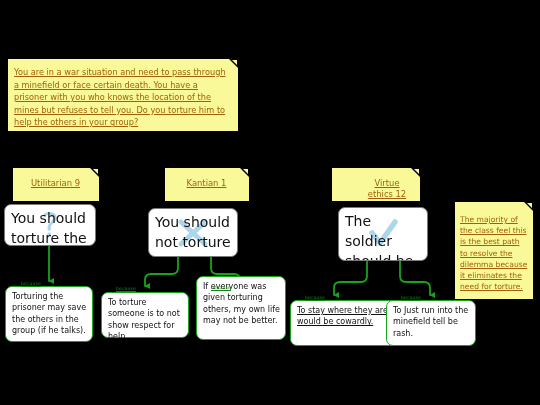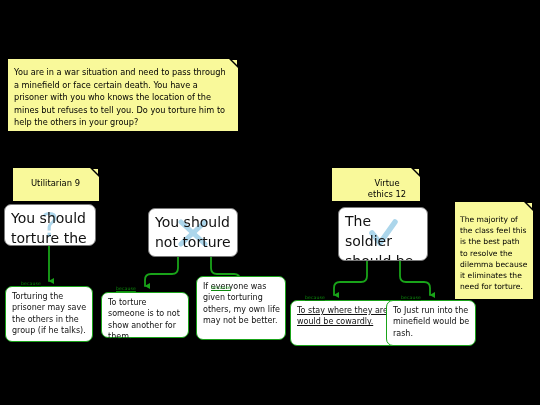--- a/index.html
+++ b/index.html
@@ -1,23 +1,23 @@
 <!DOCTYPE html>
 <html><head>
 <meta charset="utf-8">
 <style>
   html,body{margin:0;padding:0;background:#000;}
   body{width:540px;height:405px;overflow:hidden;
        font-family:"DejaVu Sans","Liberation Sans",sans-serif;}
   #canvas{position:relative;width:540px;height:405px;background:#000;}
 
   
-  .note{position:absolute;background:#f9f99a;color:#000000;
+  .note{position:absolute;background:#f9f99a;color:#a16207;
         font-family:"DejaVu Sans","Liberation Sans",sans-serif;
-        box-sizing:border-box;}
+        box-sizing:border-box;text-decoration:underline;}
   .note .fold{position:absolute;top:0;right:0;width:9px;height:9px;
               background:#000;
               clip-path:polygon(100% 0,100% 100%,0 0);}
   .note .fold i{position:absolute;top:1px;right:1px;width:5px;height:5px;
                 background:#f9f99a;display:block;
                 clip-path:polygon(100% 0,100% 100%,0 0);}
   .note-body{padding:6px 8px 5px 7px;line-height:1.35;}
 
   #prompt-note{left:8px;top:59px;width:230px;height:72px;}
   #prompt-note .note-body{font-size:8.2px;line-height:1.53;padding:7px 7px 4px 6px;}
@@ -105,20 +105,26 @@
       </span>
     <div class="note-body">You are in a war situation and need to pass through a minefield or face certain death.  You have a prisoner with you who knows the location of the mines but refuses to tell you.  Do you torture him to help the others in your group?</div>
   </div>
 
   <div class="note col-head" id="head-util">
     <span class="fold">
         <i></i>
       </span>
     <div class="note-body">Utilitarian 9</div>
   </div>
+  <div class="note col-head" id="head-kant">
+    <span class="fold">
+        <i></i>
+      </span>
+    <div class="note-body">Kantian 1</div>
+  </div>
   <div class="note col-head" id="head-virtue">
     <span class="fold">
         <i></i>
       </span>
     <div class="note-body">Virtue ethics 12</div>
   </div>
 
   <div class="claim" id="claim-util">
     <span class="mark">
       <svg width="26" height="34" viewBox="0 0 26 34">
@@ -146,30 +152,30 @@
         <path d="M6,16 L14,26 L29,5" fill="none" stroke="#a8d4ea" stroke-width="5.5" stroke-linecap="round" stroke-linejoin="round"></path>
       </svg>
     </span>
     <div class="txt">The soldier should be brave and not use torture but take his time.</div>
   </div>
 
   <div class="reason" id="reason-u1">
     <div class="txt">Torturing the prisoner may save the others in the group (if he talks).</div>
   </div>
   <div class="reason" id="reason-k1">
-    <div class="txt">To torture someone is to not show another for them.</div>
+    <div class="txt">To torture someone is to not show respect for help.</div>
   </div>
   <div class="reason" id="reason-k2">
     <div class="txt">If everyone was given torturing others, my own life may not be better.</div>
   </div>
   <div class="reason" id="reason-v1">
     <div class="txt">To stay where they are would be cowardly.</div>
   </div>
   <div class="reason" id="reason-v2">
-    <div class="txt">To Just run into the minefield would be rash.</div>
+    <div class="txt">To Just run into the minefield tell be rash.</div>
   </div>
 
   <div class="note" id="summary-note">
     <span class="fold">
         <i></i>
       </span>
     <div class="note-body">The majority of the class feel this is the best path to resolve the dilemma because it eliminates the need for torture.</div>
   </div>
 
 </div>

